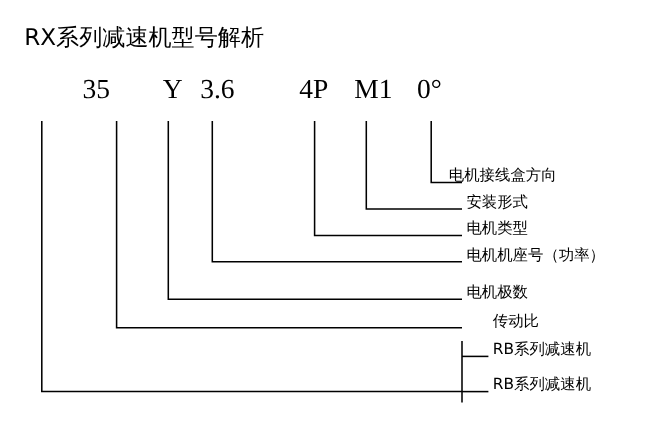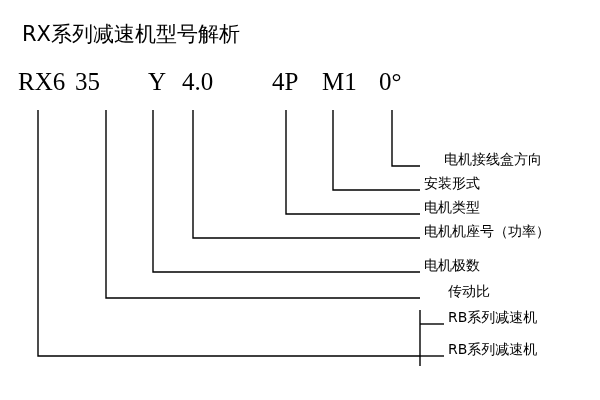--- a/index.html
+++ b/index.html
@@ -65,30 +65,29 @@
       <path d="M 193 110 L 193 238 L 420 238" fill="none" stroke="#000000" stroke-width="1.4"></path>
       <path d="M 153 110 L 153 272 L 420 272" fill="none" stroke="#000000" stroke-width="1.4"></path>
       <path d="M 106 110 L 106 298 L 420 298" fill="none" stroke="#000000" stroke-width="1.4"></path>
       <path d="M 38 110 L 38 356 L 420 356" fill="none" stroke="#000000" stroke-width="1.4"></path>
       <path d="M 420 310 L 420 366" fill="none" stroke="#000000" stroke-width="1.4"></path>
       <path d="M 420 324 L 444 324" fill="none" stroke="#000000" stroke-width="1.4"></path>
       <path d="M 420 356 L 444 356" fill="none" stroke="#000000" stroke-width="1.4"></path>
     </svg>
 
   <div id="callout-layer">
-      <div class="label" style="left: 444px; top: 151px; text-align: right;">电机接线盒方向</div>
+      <div class="label" style="left: 408px; top: 151px; text-align: right;">电机接线盒方向</div>
       <div class="label" style="left: 424px; top: 175px;">安装形式</div>
       <div class="label" style="left: 424px; top: 199px;">电机类型</div>
       <div class="label" style="left: 424px; top: 223px;">电机机座号（功率）</div>
       <div class="label" style="left: 424px; top: 257px;">电机极数</div>
       <div class="label" style="left: 448px; top: 283px;">传动比</div>
       <div class="label" style="left: 448px; top: 309px;">RB系列减速机</div>
       <div class="label" style="left: 448px; top: 341px;">RB系列减速机</div>
     </div>
 
-<div class="code-token" style="left: 18px;">RX6</div>
     <div class="code-token" style="left: 75px;">35</div>
     <div class="code-token" style="left: 148px;">Y</div>
-    <div class="code-token" style="left: 182px;">4.0</div>
+    <div class="code-token" style="left: 182px;">3.6</div>
     <div class="code-token" style="left: 272px;">4P</div>
     <div class="code-token" style="left: 322px;">M1</div>
     <div class="code-token" style="left: 379px;">0°</div>
   </div>
 
 </body></html>

